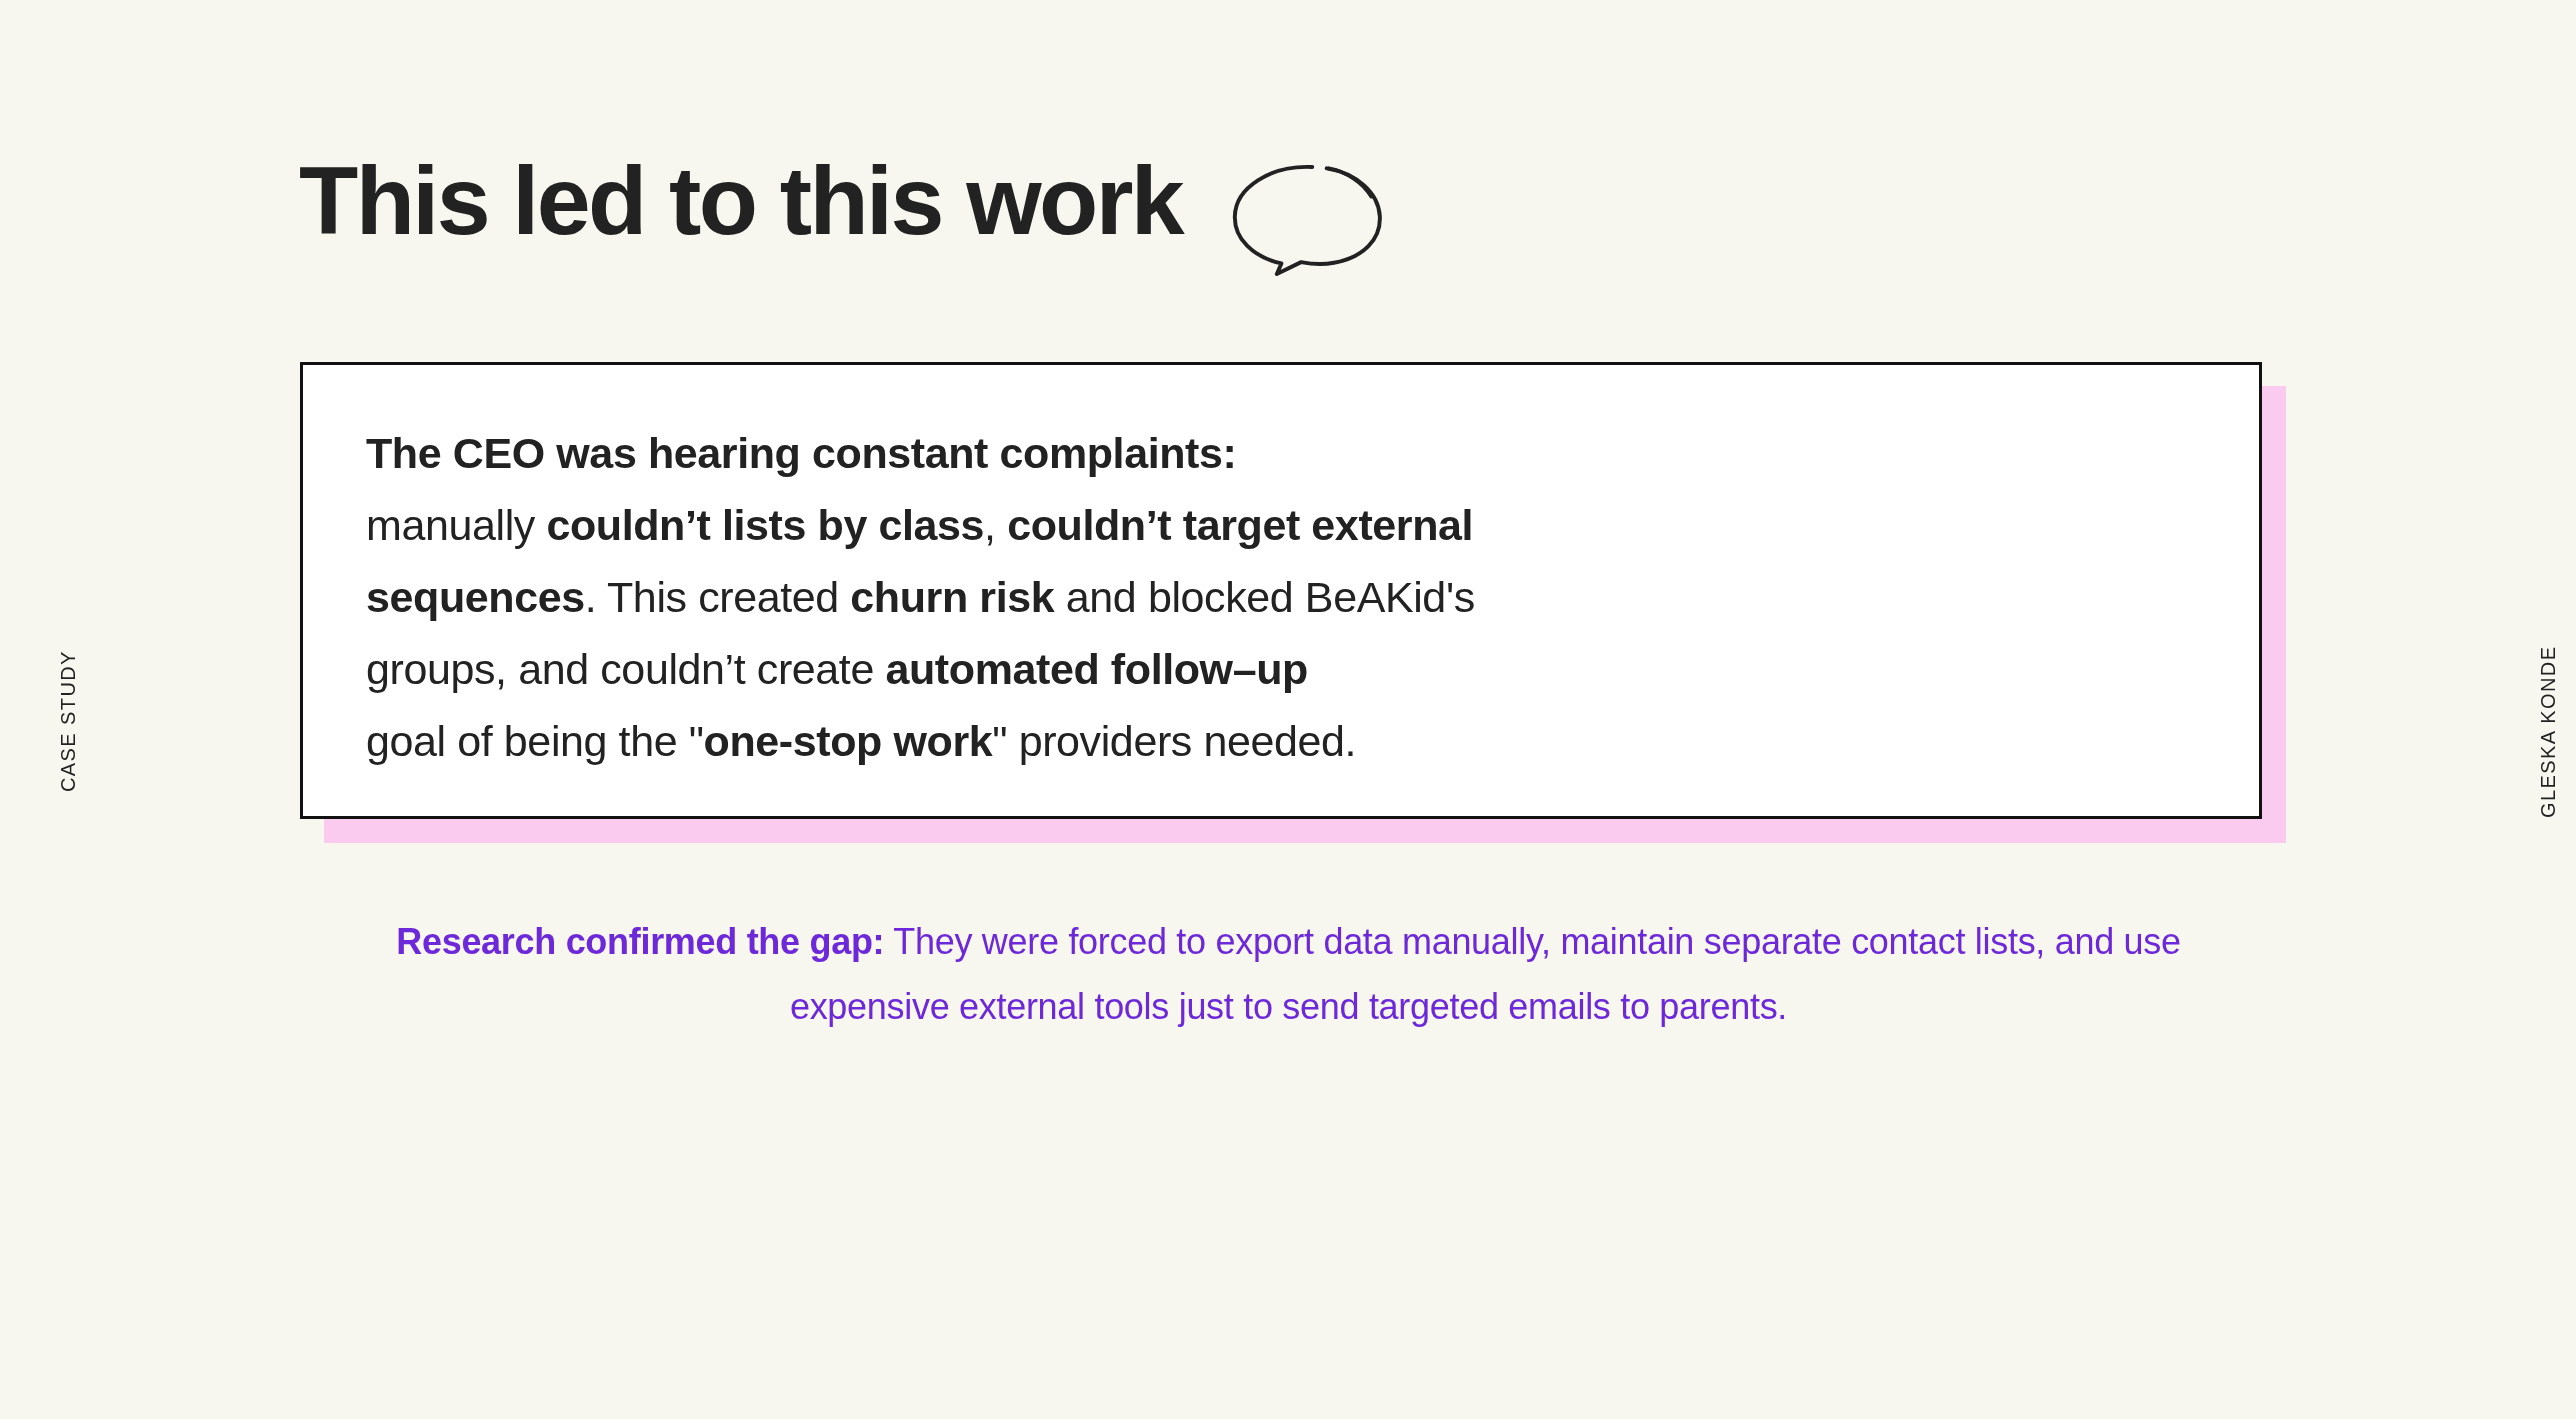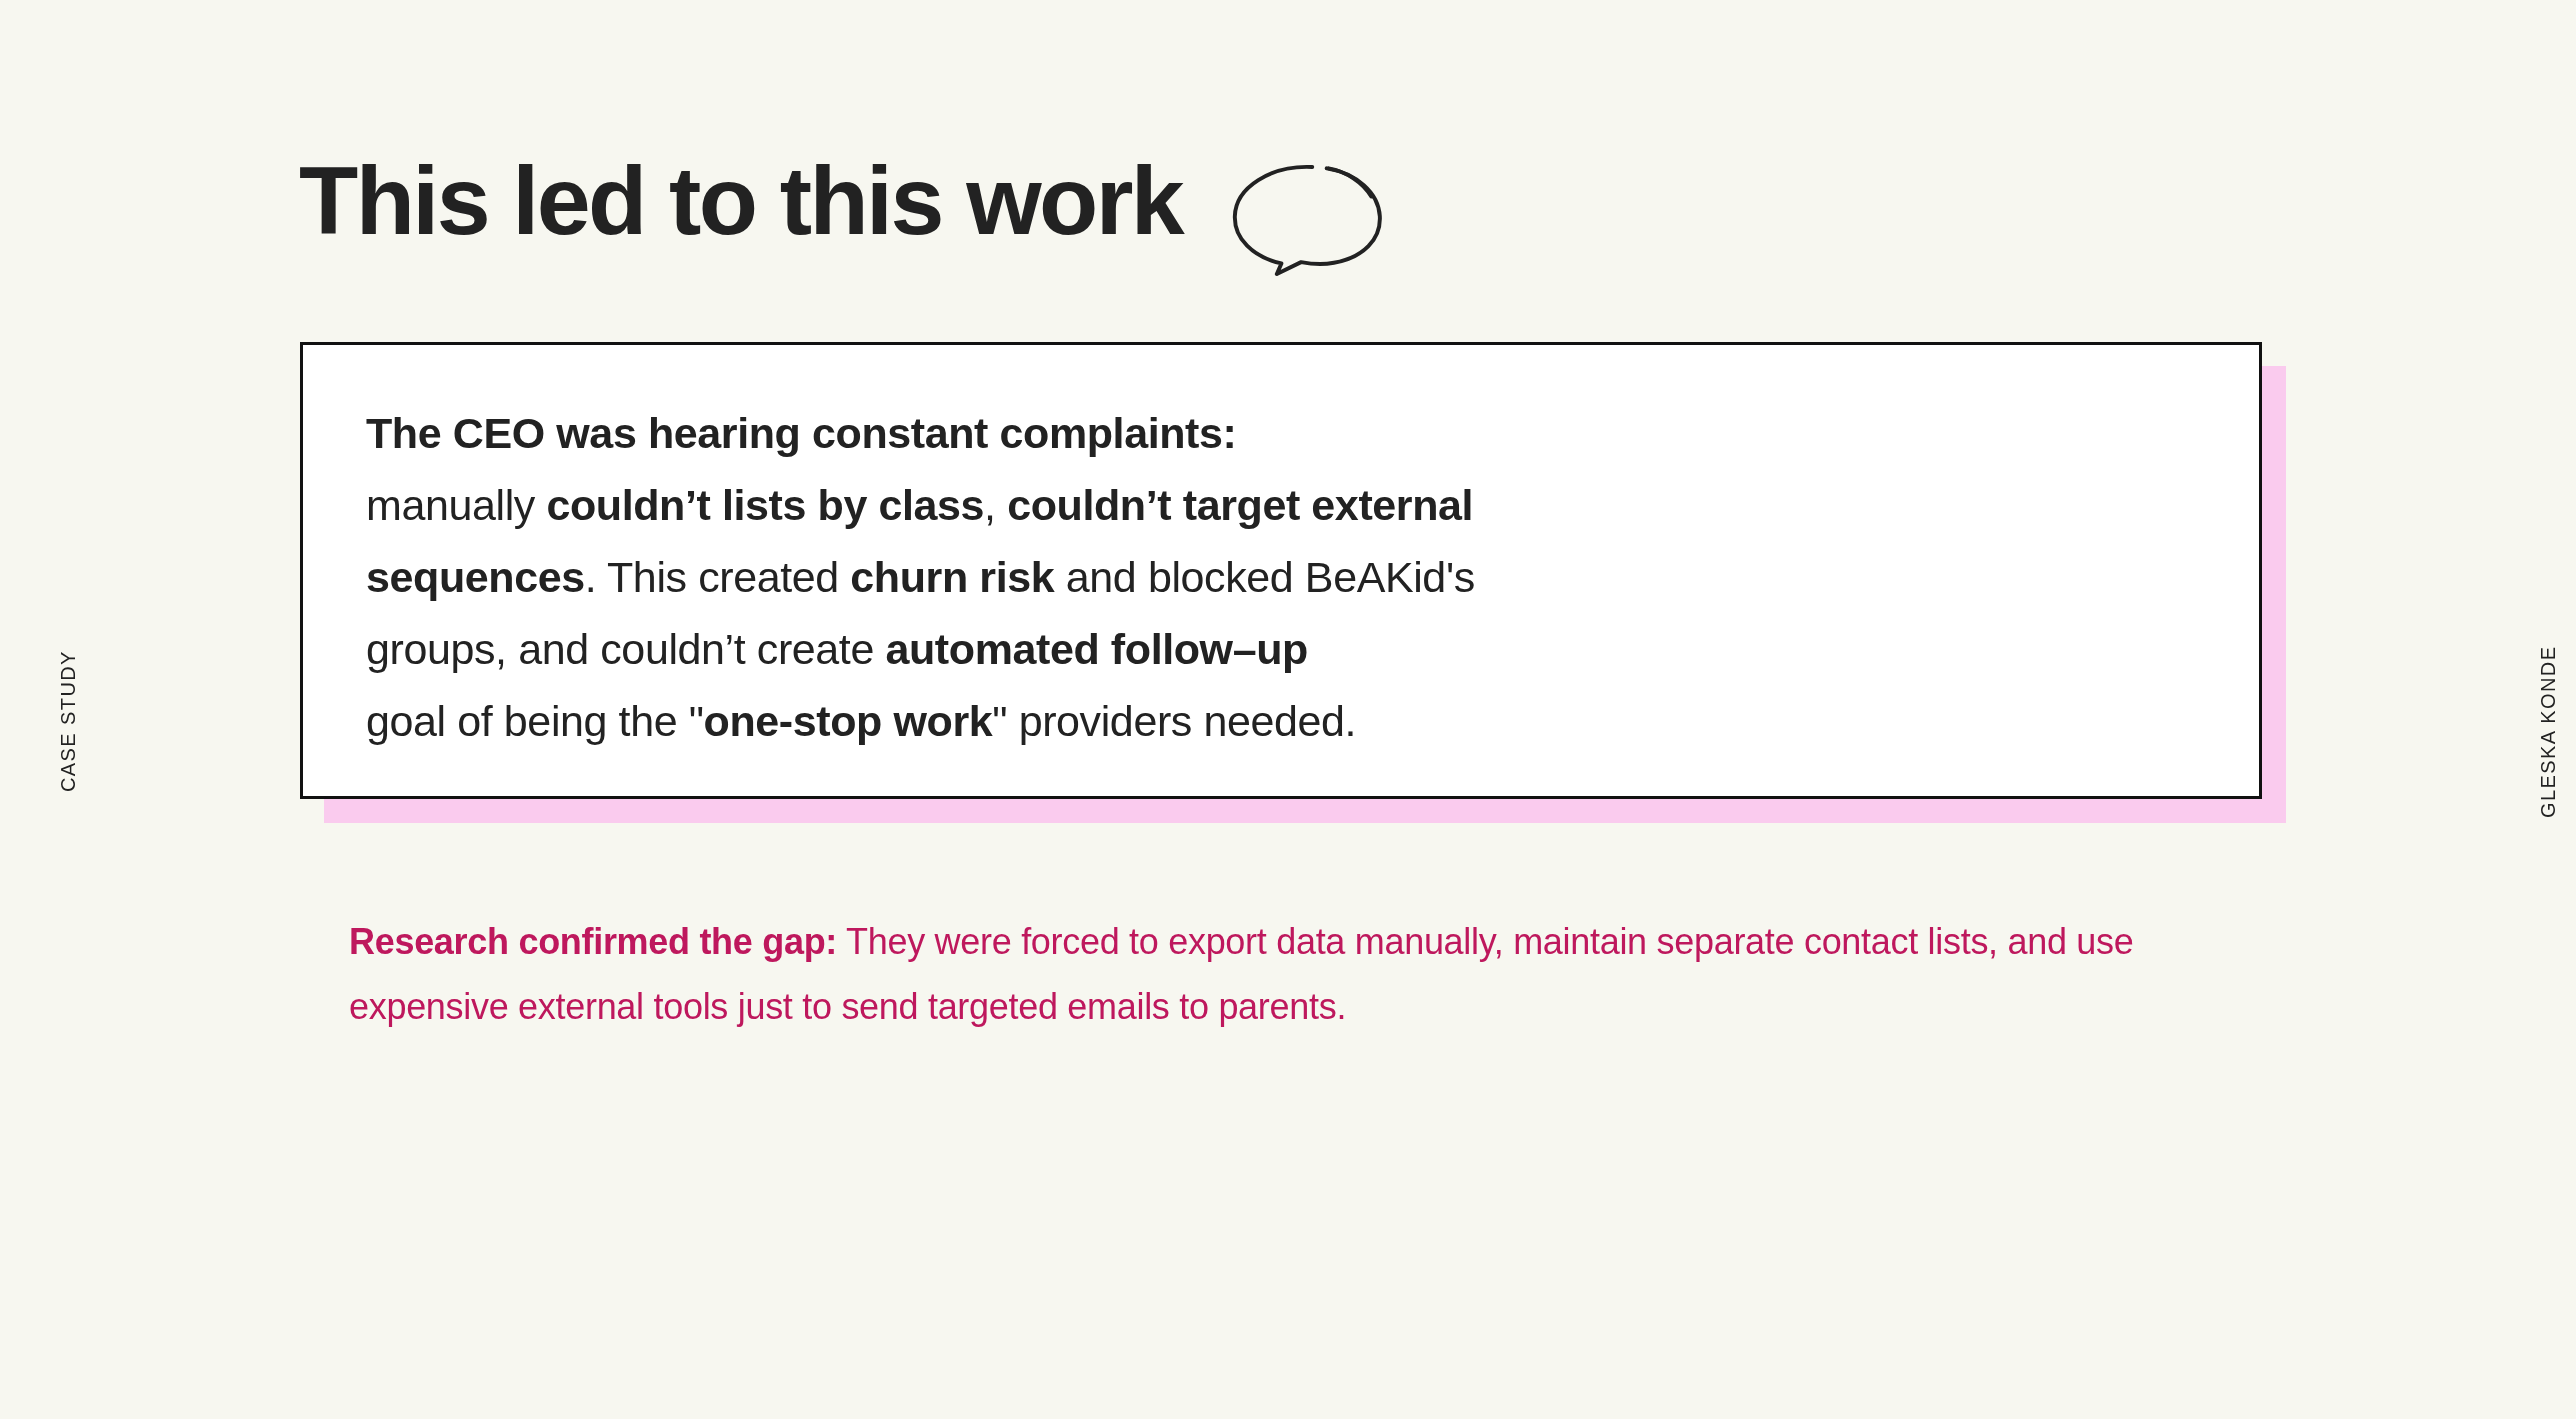--- a/index.html
+++ b/index.html
@@ -64,21 +64,21 @@
     margin-top: 9.2px;
     width: 164px;
     height: 117px;
     flex: none;
   }
 
   
   .card-wrap {
     position: absolute;
     left: 300px;
-    top: 342px;
+    top: 362px;
     width: 2144px;
     height: 457px;
     border-radius: 31px;
   }
   .card-shadow {
     position: absolute;
     left: 24px;
     top: 24px;
     width: 1962px;
     height: 457px;
@@ -107,22 +107,23 @@
   
   .research {
     position: absolute;
     left: 349px;
     top: 909px;
     width: 1879px;
     font-family: "Liberation Sans", sans-serif;
     font-size: 36px;
     font-weight: 400;
     line-height: 65px;
-    color: #be185d;
+    color: #6d28d9;
     letter-spacing: -0.3px;
+    text-align: center;
   }
   .research b { font-weight: 700; }
 </style>
 </head>
 <body style="background: rgb(247, 247, 240);">
 
 <div class="slide" style="background: rgb(247, 247, 240);">
 
   <div class="edge-label left">CASE STUDY</div>
 

